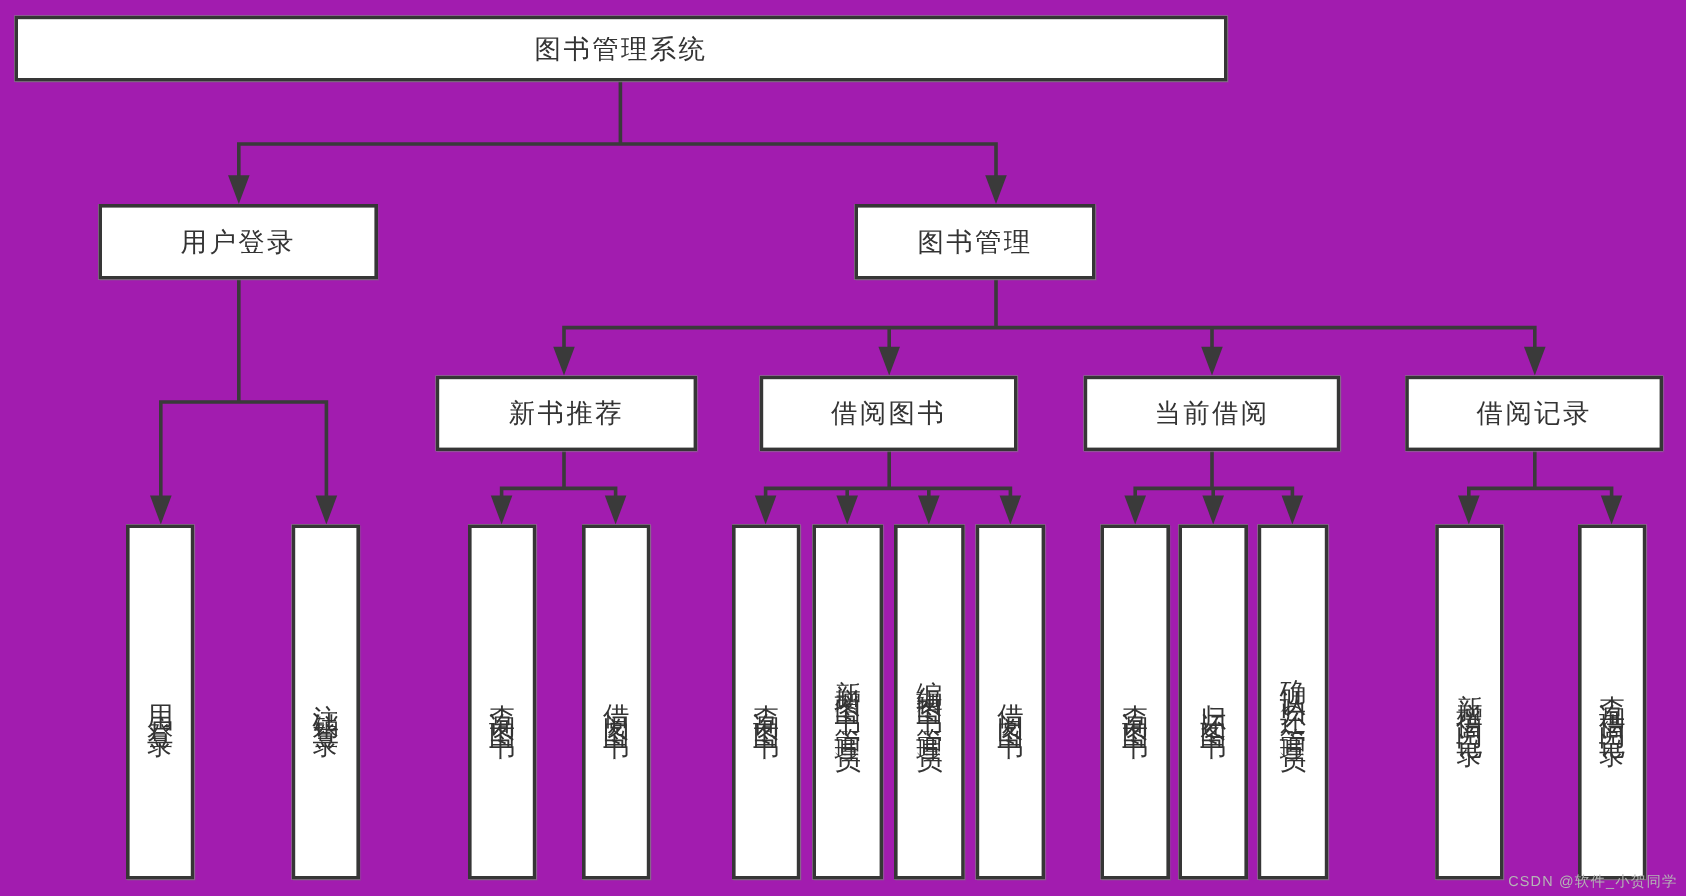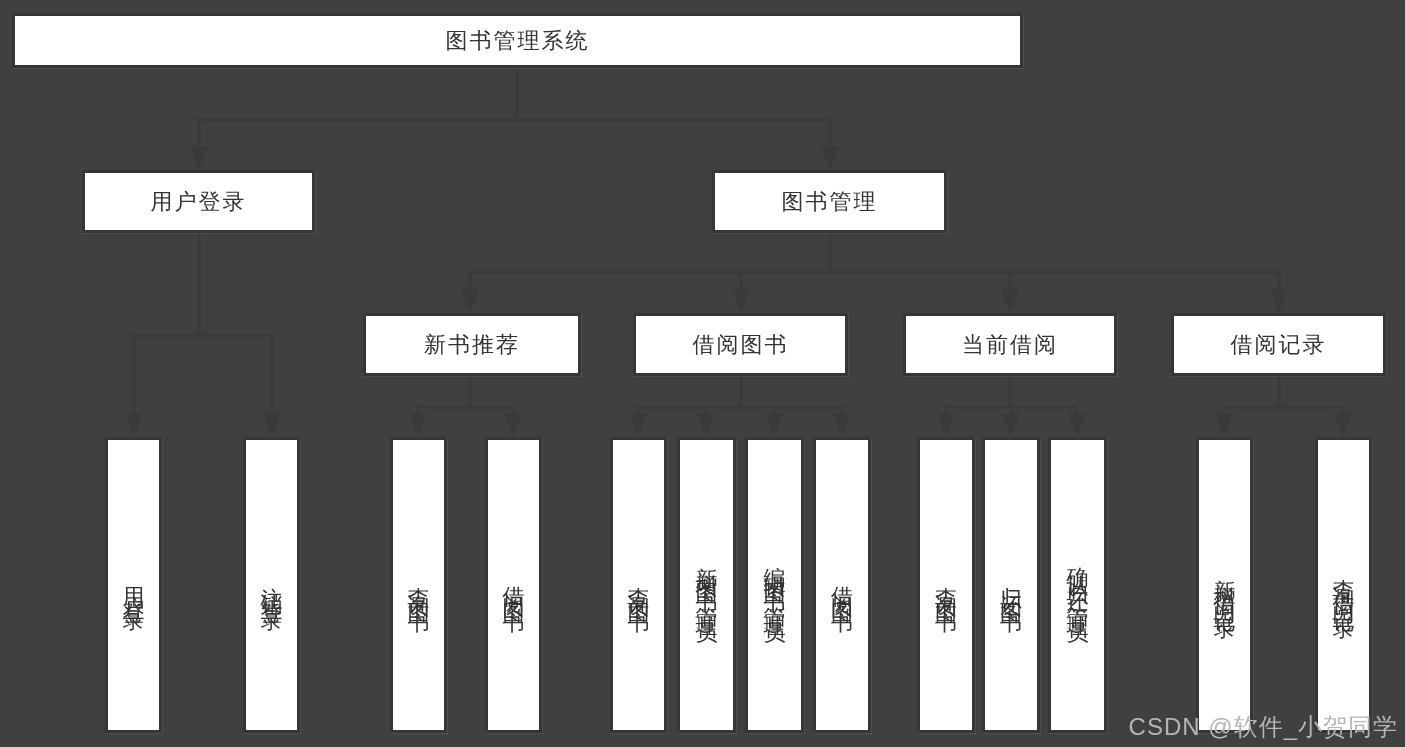--- a/index.html
+++ b/index.html
@@ -1,20 +1,20 @@
 <!DOCTYPE html>
 <html><head>
 <meta charset="utf-8">
 <style>
   html, body { margin: 0; padding: 0; background: #ffffff; }
   #canvas {
     position: relative;
     width: 1405px;
     height: 747px;
-    background: #404040;
+    background: #a21caf;
     font-family: "Liberation Sans", "DejaVu Sans", sans-serif;
     color: #333333;
     overflow: hidden;
   }
   #connectors {
     position: absolute;
     left: 0; top: 0;
     width: 1405px; height: 747px;
     pointer-events: none;
   }
@@ -29,21 +29,21 @@
     box-shadow: 1px 1px 0 rgba(120,120,120,0.25);
   }
   .node .lbl {
     font-size: 22px;
     letter-spacing: 2px;
     color: #333333;
     white-space: nowrap;
   }
   .root-box  { left: 12px;  top: 13px;  width: 1011px; height: 55px; }
   .l2a { left: 82px;  top: 170px; width: 233px; height: 63px; }
-  .l2b { left: 712px; top: 170px; width: 235px; height: 63px; }
+  .l2b { left: 712px; top: 170px; width: 201px; height: 63px; }
   .l3a { left: 363px;  top: 313px; width: 218px; height: 63px; }
   .l3b { left: 633px;  top: 313px; width: 215px; height: 63px; }
   .l3c { left: 903px;  top: 313px; width: 214px; height: 63px; }
   .l3d { left: 1171px; top: 313px; width: 215px; height: 63px; }
   .leaf {
     top: 437px;
     height: 296px;
   }
   .leaf .lbl {
     writing-mode: vertical-rl;
@@ -62,21 +62,21 @@
   .lf8  { left: 813px;  width: 58px; }
   .lf9  { left: 917px;  width: 58px; }
   .lf10 { left: 982px;  width: 58px; }
   .lf11 { left: 1048px; width: 59px; }
   .lf12 { left: 1196px; width: 57px; }
   .lf13 { left: 1315px; width: 57px; }
   .watermark {
     position: absolute;
     right: 7px;
     bottom: 4px;
-    font-size: 24px;
+    font-size: 12px;
     color: #b5b5b5;
     letter-spacing: 1px;
     white-space: nowrap;
     margin-top: 20px;
   }
 </style>
 </head>
 <body>
 
 <div id="canvas">

